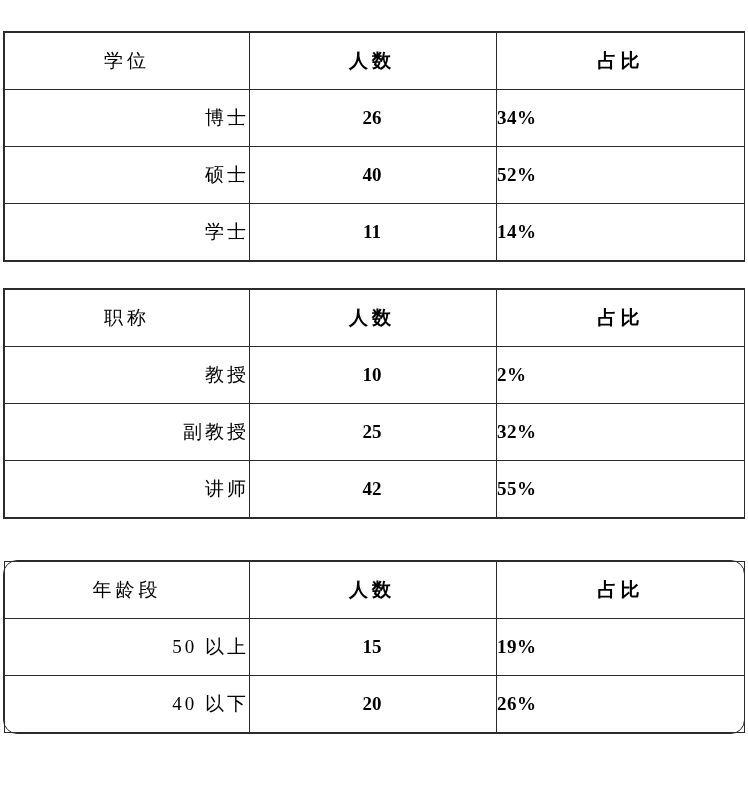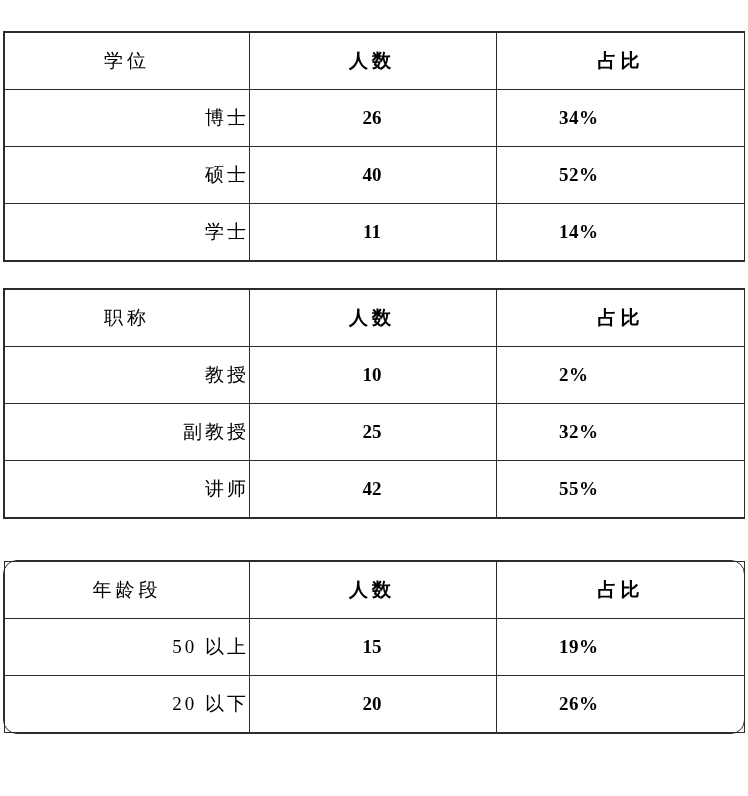--- a/index.html
+++ b/index.html
@@ -57,21 +57,20 @@
   table.stat td.num,
   table.stat td.pct {
     text-align: center;
     font-weight: bold;
   }
   table.stat td.num {
     padding-right: 2px;
   }
   table.stat td.pct {
     text-align: left;
-    padding-left: 62px;
     letter-spacing: 0.5px;
   }
   table.stat tr.header td.num,
   table.stat tr.header td.pct {
     text-align: center;
     padding-left: 0;
   }
   
   #block-0 { top: 4px; margin-top: 27px; }
   #block-1 { top: 288px; }
@@ -158,21 +157,21 @@
           <td>年龄段</td>
           <td class="num">人数</td>
           <td class="pct">占比</td>
         </tr>
         <tr>
           <td class="label">50 以上</td>
           <td class="num">15</td>
           <td class="pct">19%</td>
         </tr>
         <tr>
-          <td class="label">20 以下</td>
+          <td class="label">40 以下</td>
           <td class="num">20</td>
           <td class="pct">26%</td>
         </tr>
       </tbody>
     </table>
   </div>
 
 </div>
 
 </body></html>

